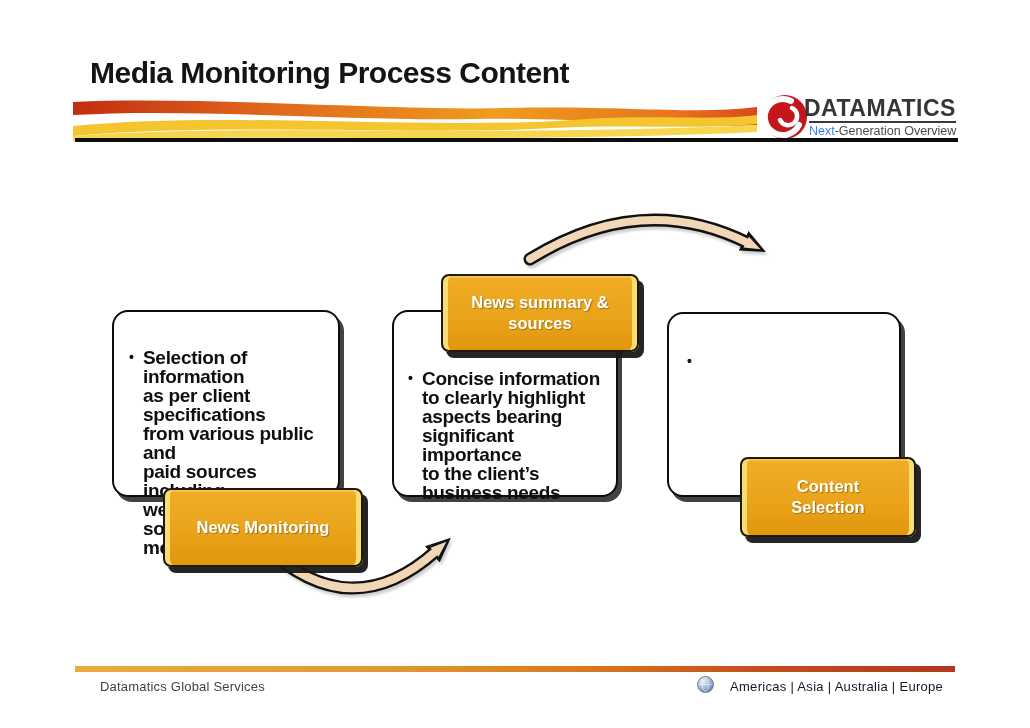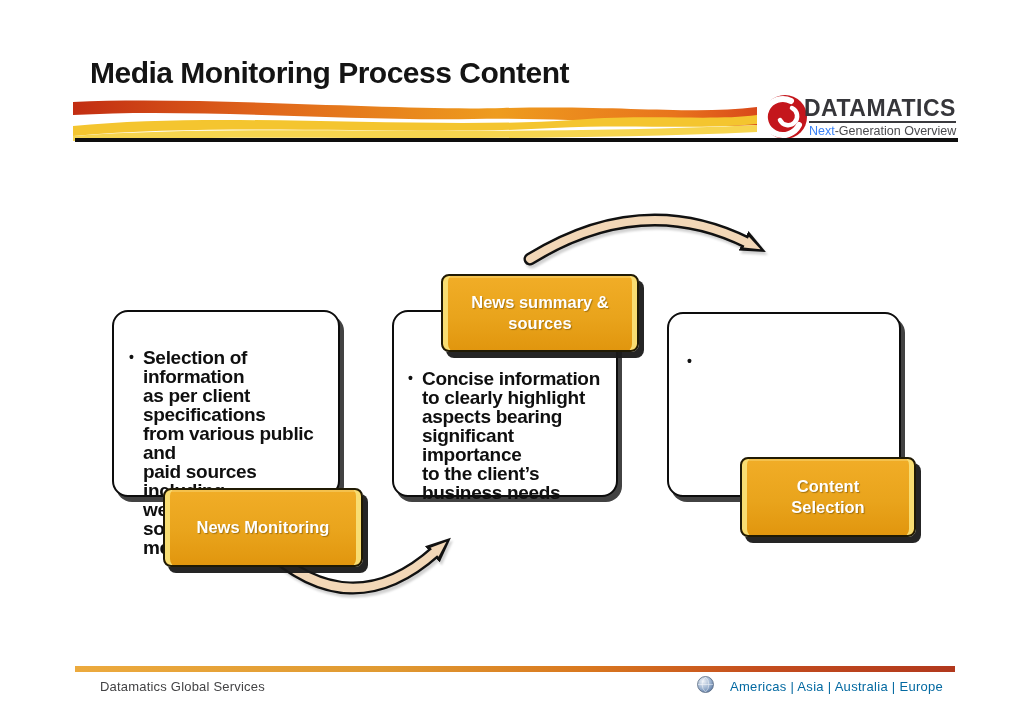--- a/index.html
+++ b/index.html
@@ -63,21 +63,21 @@
   .footer-bar {
     position:absolute; left:75px; top:666px; width:880px; height:6px;
     background:linear-gradient(90deg,#ecaa3e 0%, #e29а32 35%, #d9781f 58%, #c44d1e 78%, #b1381d 100%);
     background:linear-gradient(90deg,#ecaa3e 0%, #e09a32 35%, #d9781f 58%, #c44d1e 78%, #b1381d 100%);
   }
   .footer-left {
     position:absolute; left:100px; top:679px; font-size:13px; color:#434345; letter-spacing:0.2px;
   }
   .globe { position:absolute; left:697px; top:676px; width:17px; height:17px; }
   .footer-right {
-    position:absolute; left:730px; top:679px; font-size:13px; color:#0369a1; letter-spacing:0.3px;
+    position:absolute; left:730px; top:679px; font-size:13px; color:#0f172a; letter-spacing:0.3px;
   }
 </style>
 </head>
 <body>
 
 <div id="slide">
 
   <div class="title">Media Monitoring Process Content</div>
 
   <svg class="ribbon" viewBox="0 0 684 46" aria-hidden="true">

